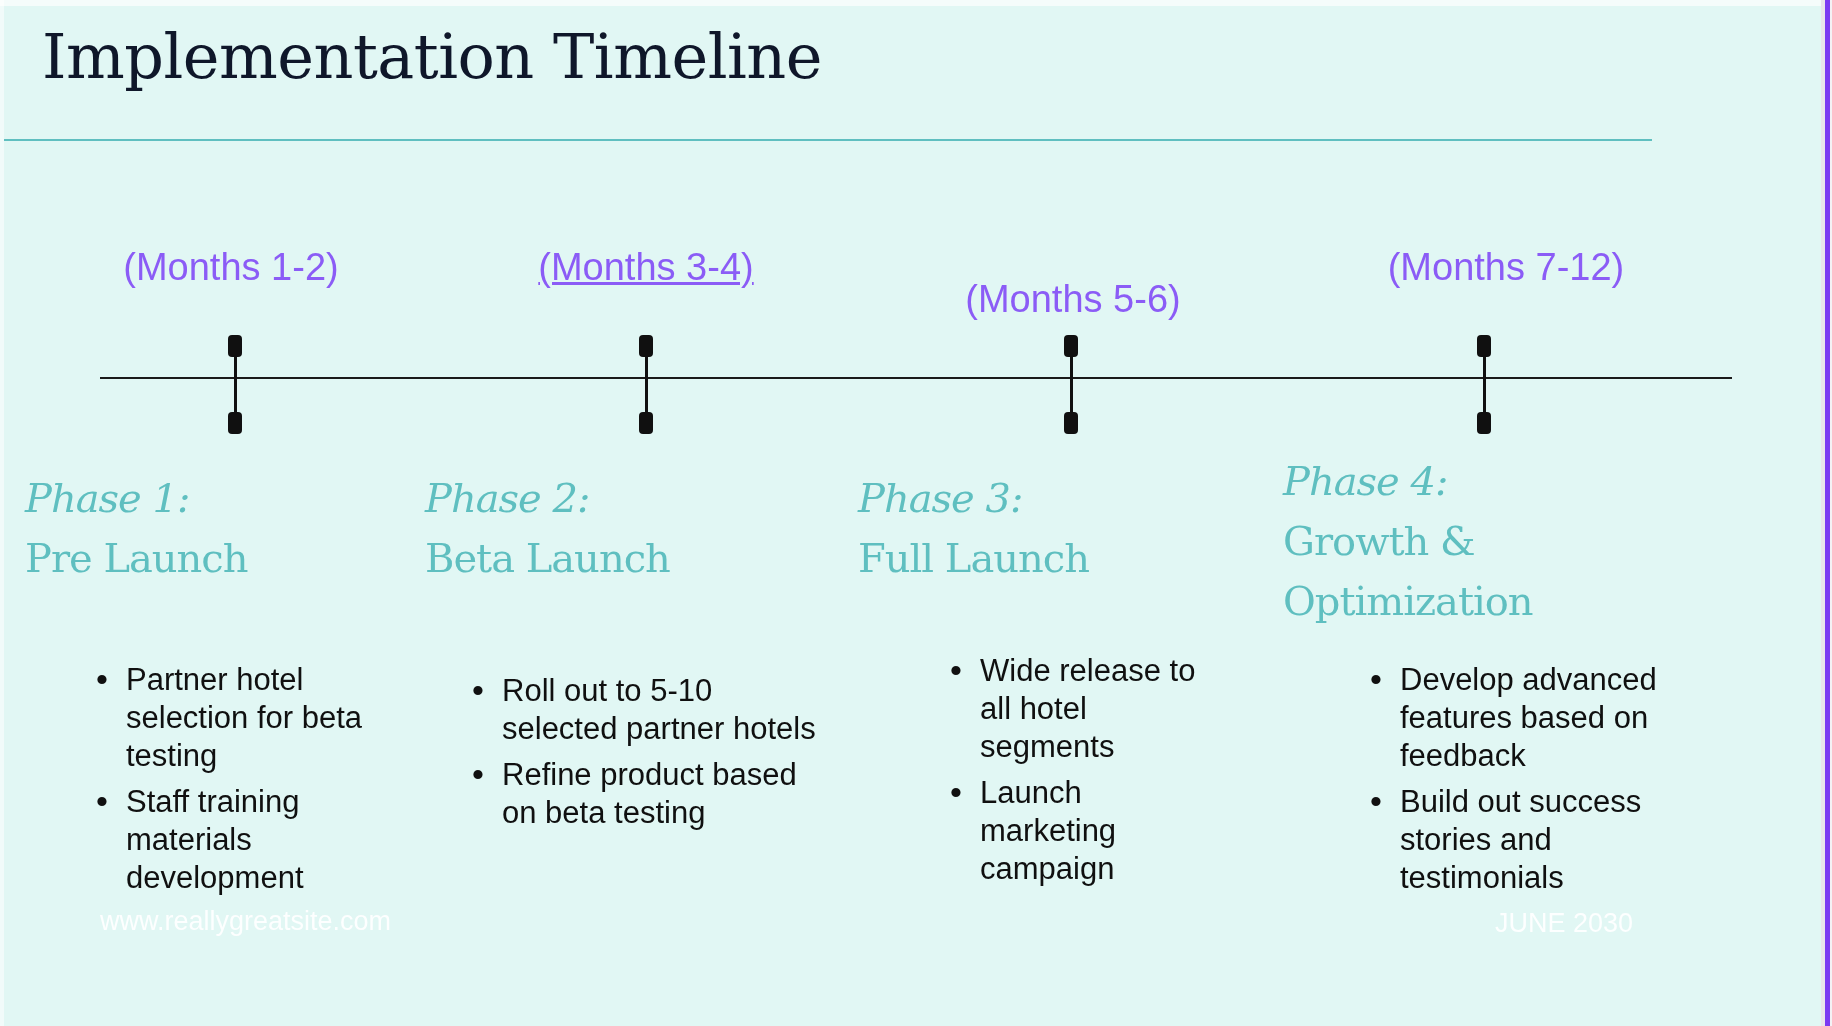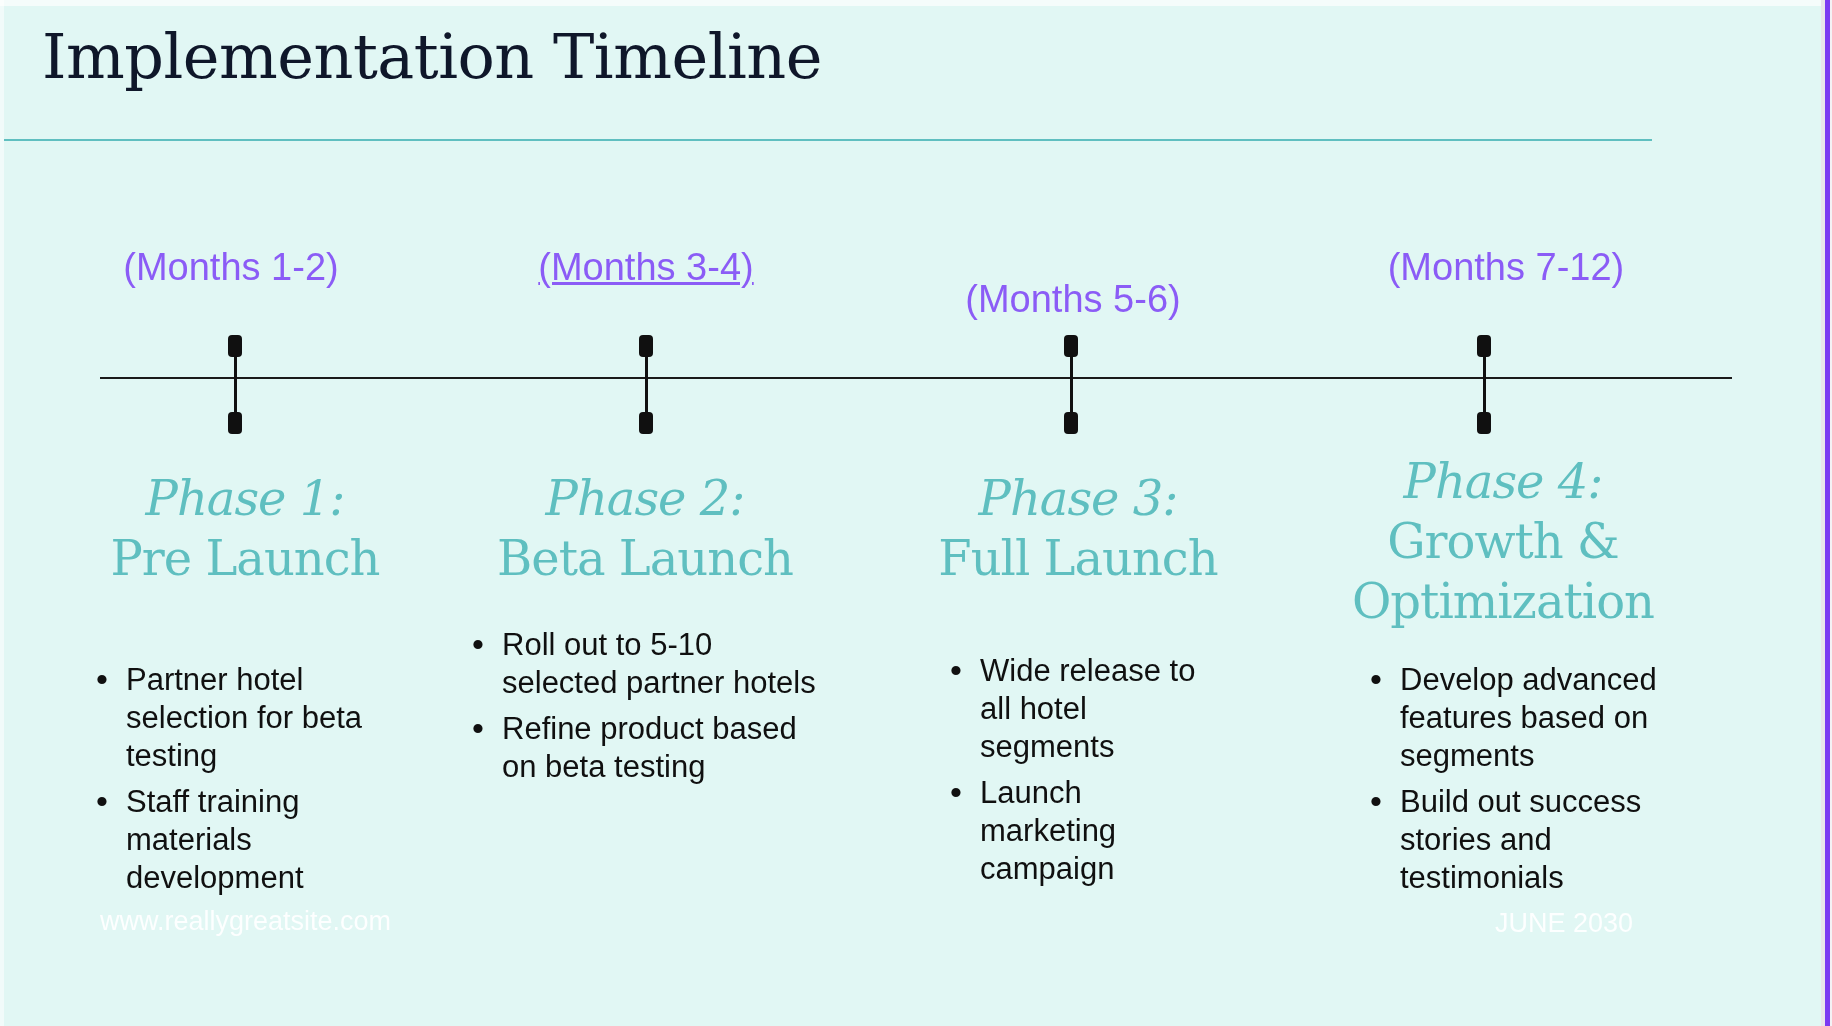--- a/index.html
+++ b/index.html
@@ -39,43 +39,43 @@
   .marker .stem{width:3px;height:55px;background:#101010;margin:0 auto;}
   .m1{left:228px;} .m2{left:639px;} .m3{left:1064px;} .m4{left:1477px;}
 
   .months{
     position:absolute;top:246px;width:340px;text-align:center;
     font-size:38px;color:#8b5cf6;white-space:nowrap;
   }
   .mo1{left:61px;} .mo2{left:476px;text-decoration:underline;} .mo3{left:903px;margin-top:32px;} .mo4{left:1336px;}
 
   .phase-heading{
-    position:absolute;width:440px;text-align:center;
+    position:absolute;width:440px;text-align:left;
     font-family:"DejaVu Serif",serif;
-    font-size:48px;line-height:60px;letter-spacing:-1px;
+    font-size:40px;line-height:60px;letter-spacing:-1px;
     color:#5fbfc0;
   }
   .phase-heading .it{font-style:italic;}
   .ph1{left:25px;top:468px;}
   .ph2{left:425px;top:468px;}
   .ph3{left:858px;top:468px;}
   .ph4{left:1283px;top:451px;}
 
   ul.bullets{
     position:absolute;margin:0;padding:0;list-style:none;
     font-size:31px;line-height:38px;color:#101010;
   }
   ul.bullets li{position:relative;margin:8px;padding:0;}
   ul.bullets li::before{
     content:"\2022";
     position:absolute;left:-30px;top:-1px;
     font-size:34px;color:#101010;
   }
   .ul1{left:118px;top:653px;width:280px;}
-  .ul2{left:494px;top:618px;width:335px;}
+  .ul2{left:494px;top:664px;width:335px;}
   .ul3{left:972px;top:644px;width:232px;}
   .ul4{left:1392px;top:653px;width:300px;}
 
   .footer-left{
     position:absolute;left:100px;top:906px;
     font-size:27px;color:rgba(255,255,255,0.92);
   }
   .footer-right{
     position:absolute;left:1495px;top:908px;
     font-size:27px;color:rgba(255,255,255,0.92);
@@ -142,21 +142,21 @@
   </ul>
   <ul class="bullets ul2">
     <li>Roll out to 5-10 selected partner hotels</li>
     <li>Refine product based on beta testing</li>
   </ul>
   <ul class="bullets ul3">
     <li>Wide release to all hotel segments</li>
     <li>Launch marketing campaign</li>
   </ul>
   <ul class="bullets ul4">
-    <li>Develop advanced features based on segments</li>
+    <li>Develop advanced features based on feedback</li>
     <li>Build out success stories and testimonials</li>
   </ul>
 
   <div class="footer-left">www.reallygreatsite.com</div>
   <div class="footer-right">JUNE 2030</div>
 
   <div class="edge-gray"></div>
   <div class="edge-purple"></div>
   <div class="edge-white"></div>
 </div>

